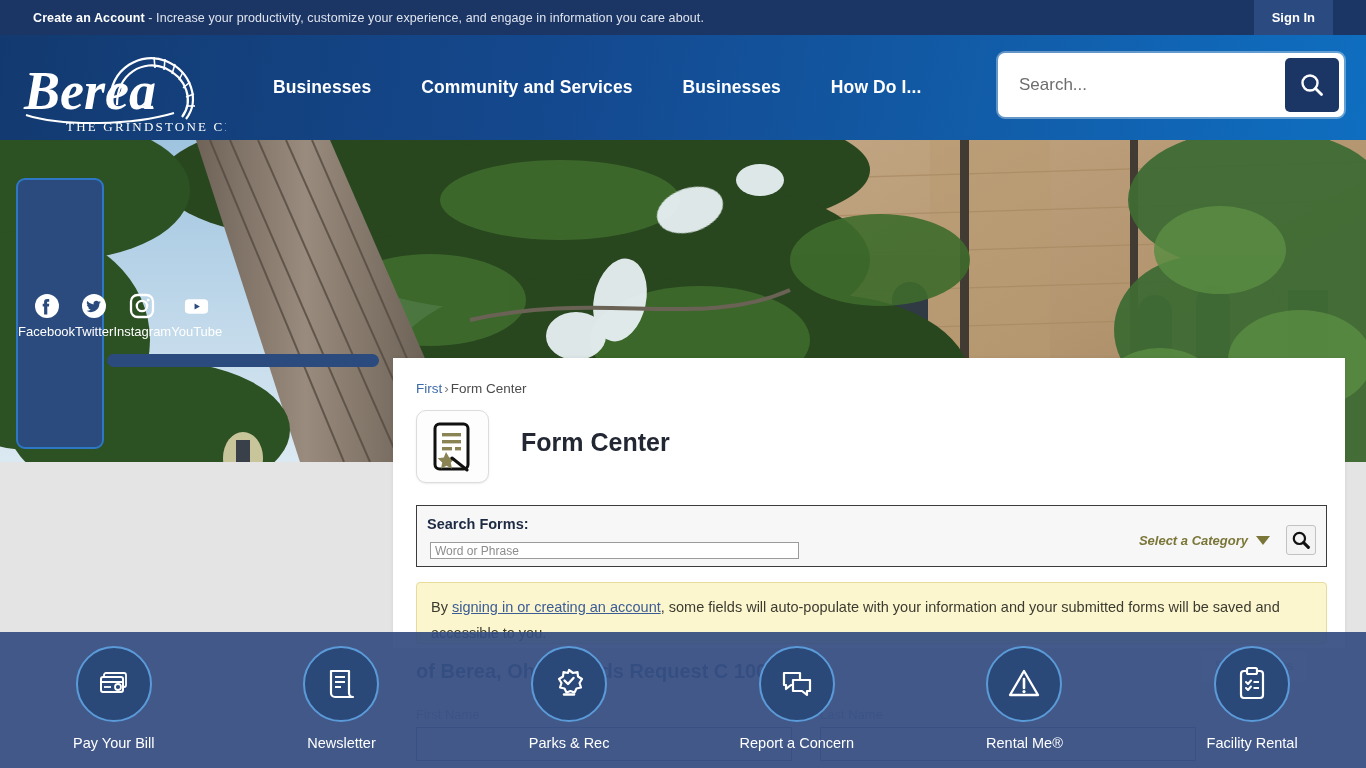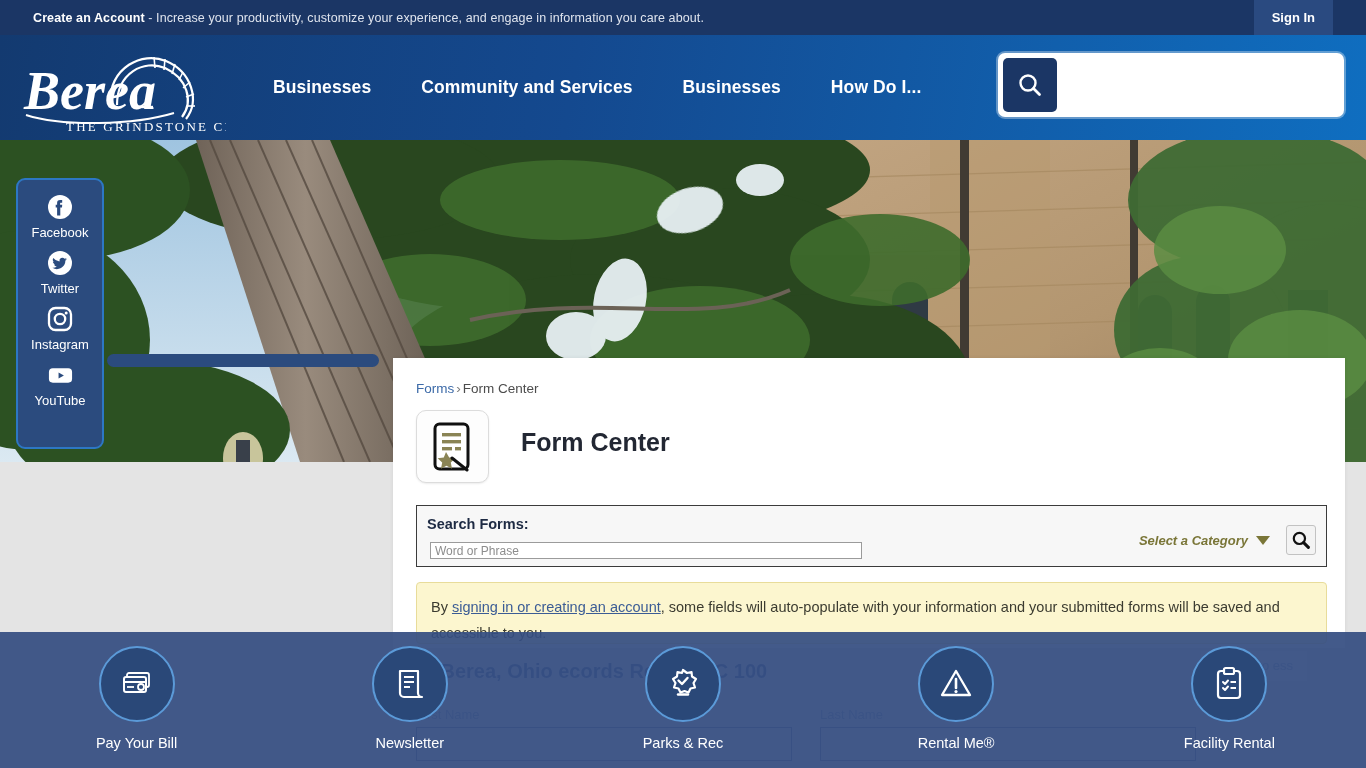--- a/index.html
+++ b/index.html
@@ -62,21 +62,21 @@
   .hero {
     position: absolute; top: 140px; left: 0; width: 1366px; height: 322px;
     overflow: hidden; background: #6d7a55;
   }
   .hero-photo { position: absolute; inset: 0; }
 
   
   .social {
     position: absolute; left: 16px; top: 178px; width: 88px; height: 271px;
     background: #2b4b7e; border: 2px solid #2d77c4; border-radius: 9px;
-    display: flex; flex-direction: column; align-items: center;
+    display: flex; align-items: center;
     padding-top: 13px; z-index: 12;
   }
   .social-item { display: flex; flex-direction: column; align-items: center; cursor: pointer; margin-bottom: 9px; }
   .social-icon { width: 27px; height: 27px; display:flex; align-items:center; justify-content:center; }
   .social-label { color: #fff; font-size: 13px; margin-top: 5px; }
 
   
   .hero-bar {
     position: absolute; left: 107px; top: 354px; width: 272px; height: 13px;
     background: #2b4b7e; border-radius: 7px; z-index: 11;
@@ -99,21 +99,21 @@
     box-shadow: 0 1px 2px rgba(0,0,0,.08);
   }
   .page-title { font-size: 25px; font-weight: 700; color: #222733; margin-left: 32px; margin-top: 18px; }
 
   .search-forms {
     position: absolute; left: 23px; top: 147px; width: 911px; height: 62px;
     border: 1px solid #3b3b3b; background: #f7f7f7;
   }
   .sf-label { position:absolute; left: 10px; top: 10px; font-size: 14.5px; font-weight: 700; color: #1d2a43; }
   .sf-input {
-    position: absolute; left: 13px; top: 36px; width: 432px; height: 17px;
+    position: absolute; left: 13px; top: 36px; width: 369px; height: 17px;
     border: 1px solid #9b9b9b; background: #fff; font-size: 12px; color: #1d4ed8;
     padding-left: 4px; outline: none; font-family: "Liberation Sans", sans-serif;
   }
   .sf-input::placeholder { color: #8d8d8d; }
   .sf-cat {
     position: absolute; right: 56px; top: 27px; display: flex; align-items: center; gap: 8px;
     font-size: 13px; font-weight: 700; color: #7a7638; cursor: pointer; font-style: italic;
   }
   .caret { width: 0; height: 0; border-left: 7px solid transparent; border-right: 7px solid transparent; border-top: 9px solid #7a7638; }
   .sf-go {
@@ -202,20 +202,21 @@
     </div>
 
     <div class="nav">
       <div class="nav-item">Businesses</div>
       <div class="nav-item">Community and Services</div>
       <div class="nav-item">Businesses</div>
       <div class="nav-item">How Do I...</div>
     </div>
 
     <div class="hdr-search">
+      <input type="text" placeholder="Search..." style="">
       <div class="hdr-search-btn">
         <svg width="28" height="28" viewBox="0 0 28 28">
           <circle cx="12" cy="12" r="7.5" fill="none" stroke="#fff" stroke-width="2.4"></circle>
           <line x1="17.5" y1="17.5" x2="23.5" y2="23.5" stroke="#fff" stroke-width="2.8" stroke-linecap="round"></line>
         </svg>
       </div>
     </div>
   </div>
 
   <div class="hero">
@@ -380,21 +381,21 @@
       <div class="bg-field">
         <div class="bg-field-label">Last Name</div>
         <div class="bg-field-box"></div>
       </div>
     </div>
   </div>
 
   <div class="panel">
 
     <div class="breadcrumb">
-      <a>Forms</a><span class="sep">›</span><span>Form Center</span>
+      <a>First</a><span class="sep">›</span><span>Form Center</span>
     </div>
 
     <div class="page-head">
       <div class="page-icon">
         <svg width="46" height="50" viewBox="0 0 46 50">
           <rect x="5" y="2" width="33" height="45" rx="4.5" fill="#fff" stroke="#111111" stroke-width="3"></rect>
           <rect x="12" y="11" width="19" height="3.4" fill="#8a8455"></rect>
           <rect x="12" y="18" width="19" height="3.4" fill="#8a8455"></rect>
           <rect x="12" y="25" width="10" height="3.4" fill="#8a8455"></rect>
           <rect x="25" y="25" width="6" height="3.4" fill="#8a8455"></rect>
@@ -456,20 +457,29 @@
       <div class="ql-circle">
         <svg class="icn" width="36" height="36" viewBox="0 0 36 36">
           <path d="M18 4 l4 3 4.5-1 .5 4.5 4 2.5-2.5 4 1.5 4.5-4.5 1-2 4-4-1.5-4 1.5-2-4-4.5-1 1.5-4.5-2.5-4 4-2.5 .5-4.5 4.5 1z" fill="none" stroke="#fff" stroke-width="2.2" stroke-linejoin="round"></path>
           <path d="M13.5 14.5 l3.5 3.5 5.5-6" fill="none" stroke="#fff" stroke-width="2.4" stroke-linecap="round" stroke-linejoin="round"></path>
           <line x1="13" y1="28.5" x2="23" y2="28.5" stroke="#fff" stroke-width="2.4" stroke-linecap="round"></line>
         </svg>
       </div>
       <div class="ql-label">Parks &amp; Rec</div>
     </div>
 
+    <div class="ql">
+      <div class="ql-circle">
+        <svg class="icn" width="36" height="36" viewBox="0 0 36 36">
+          <path d="M5 7 h16 v12 h-9 l-5 4 v-4 h-2 z" fill="none" stroke="#fff" stroke-width="2.2" stroke-linejoin="round"></path>
+          <path d="M14 14 h17 v11 h-3 v4 l-5 -4 h-9 z" fill="#2a4878" stroke="#fff" stroke-width="2.2" stroke-linejoin="round"></path>
+        </svg>
+      </div>
+      <div class="ql-label">Report a Concern</div>
+    </div>
 
     <div class="ql">
       <div class="ql-circle">
         <svg class="icn" width="36" height="36" viewBox="0 0 36 36">
           <path d="M18 5 L32 29 H4 z" fill="none" stroke="#fff" stroke-width="2.3" stroke-linejoin="round"></path>
           <line x1="18" y1="13" x2="18" y2="22" stroke="#fff" stroke-width="2.6" stroke-linecap="round"></line>
           <circle cx="18" cy="25.6" r="1.6" fill="#fff"></circle>
         </svg>
       </div>
       <div class="ql-label">Rental Me®</div>

